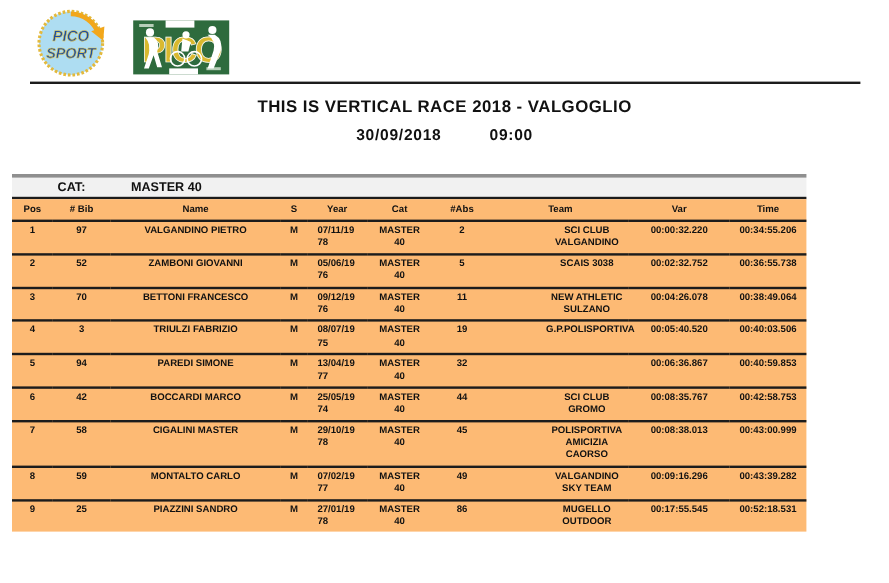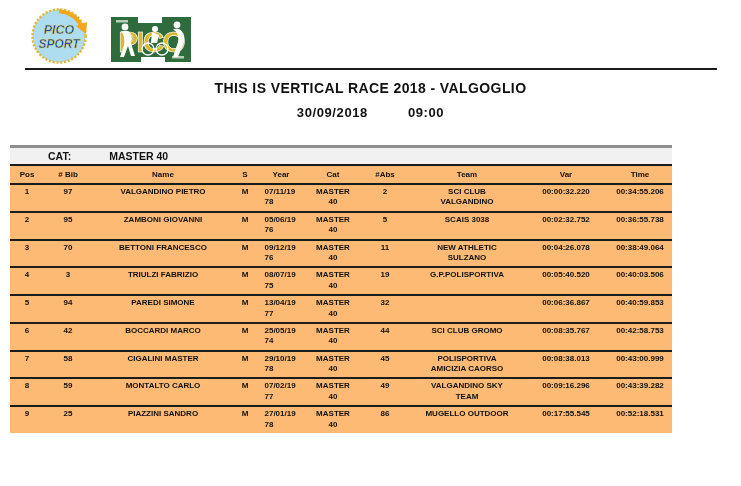--- a/index.html
+++ b/index.html
@@ -88,20 +88,21 @@
 
   .wrap-year {
     display: inline-block;
     width: 33px;
     word-break: break-all;
     text-align: left;
   }
   .wrap-team {
     display: inline-block;
     max-width: 90px;
+    margin-left: 44px;
   }
   .wrap-cat {
     display: inline-block;
     max-width: 40px;
     text-align: center;
   }
 </style>
 </head>
 <body>
 
@@ -188,21 +189,21 @@
     <td><span class="wrap-year">07/11/1978</span></td>
     <td><span class="wrap-cat">MASTER 40</span></td>
     <td>2</td>
     <td><span class="wrap-team">SCI CLUB VALGANDINO</span></td>
     <td>00:00:32.220</td>
     <td>00:34:55.206</td>
   </tr>
 
   <tr>
     <td>2</td>
-    <td>95</td>
+    <td>52</td>
     <td>ZAMBONI GIOVANNI</td>
     <td>M</td>
     <td><span class="wrap-year">05/06/1976</span></td>
     <td><span class="wrap-cat">MASTER 40</span></td>
     <td>5</td>
     <td><span class="wrap-team">SCAIS 3038</span></td>
     <td>00:02:32.752</td>
     <td>00:36:55.738</td>
   </tr>
 

